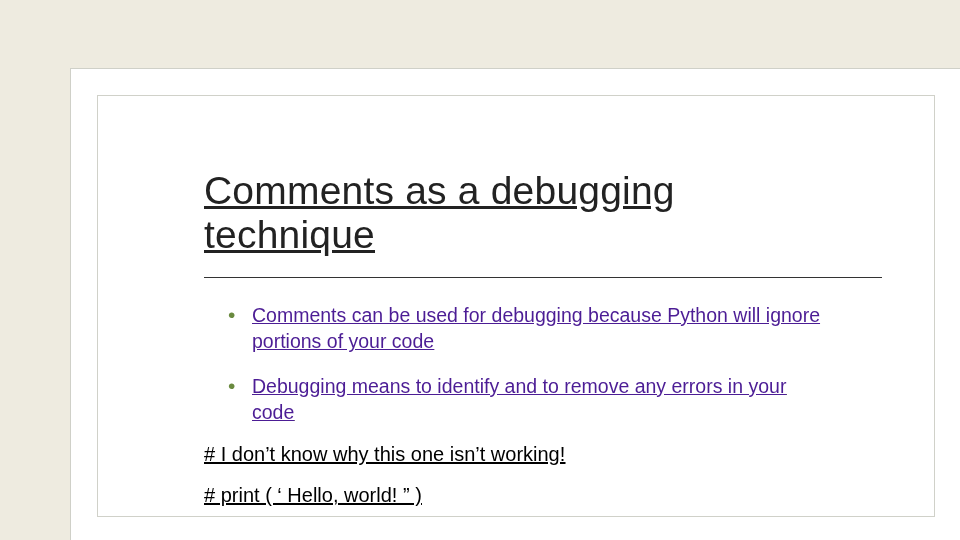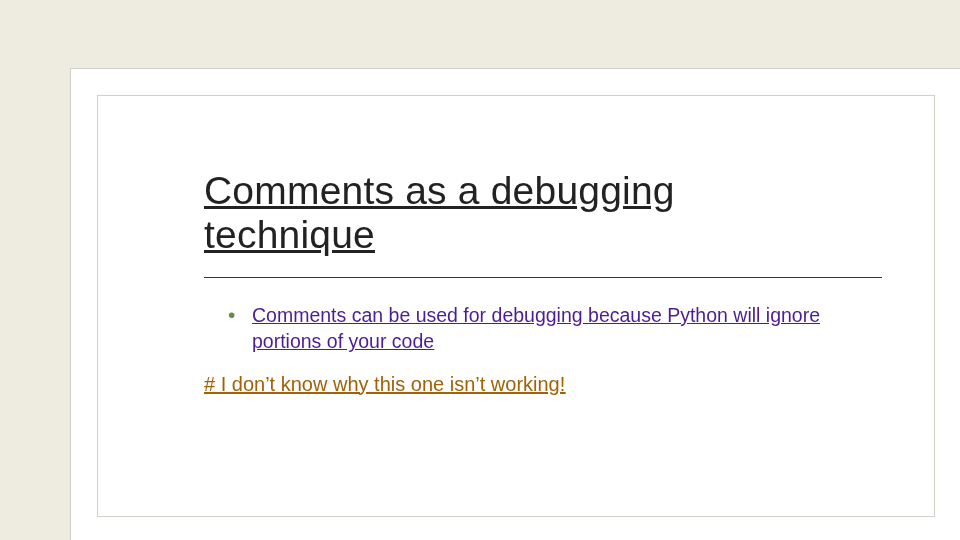--- a/index.html
+++ b/index.html
@@ -50,34 +50,36 @@
     content: "•";
     position: absolute;
     left: 6px;
     top: 0;
     color: #6a8a3f;
     font-size: 21px;
     line-height: 1.2;
   }
   .code-line {
     font-size: 20px;
-    color: #a16207;
+    color: #000000;
     margin-bottom: 18px;
     padding-left: 0;
   }
 </style>
 </head>
 <body>
 
 <div class="outer-border">
   <div class="inner-border">
 
     <h1 class="title">Comments as a debugging technique</h1>
     <hr class="title-underline">
 
     <ul class="bullets">
       <li>Comments can be used for debugging because Python will ignore portions of your code</li>
+      <li>Debugging means to identify and to remove any errors in your code</li>
     </ul>
 
     <div class="code-line"># I don’t know why this one isn’t working!</div>
+    <div class="code-line"># print ( ‘ Hello, world! ” )</div>
 
   </div>
 </div>
 
 </body></html>

